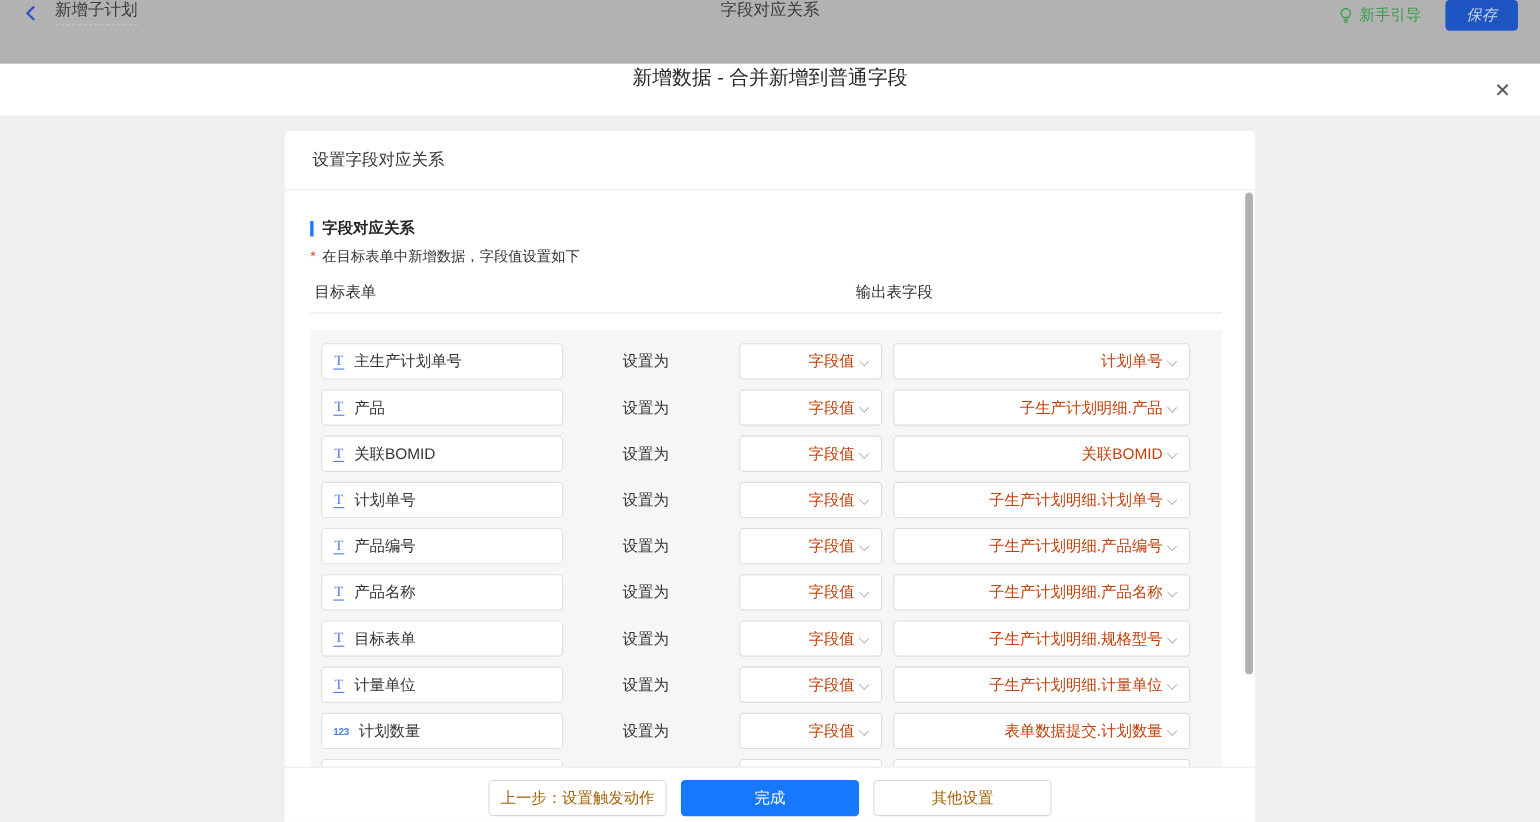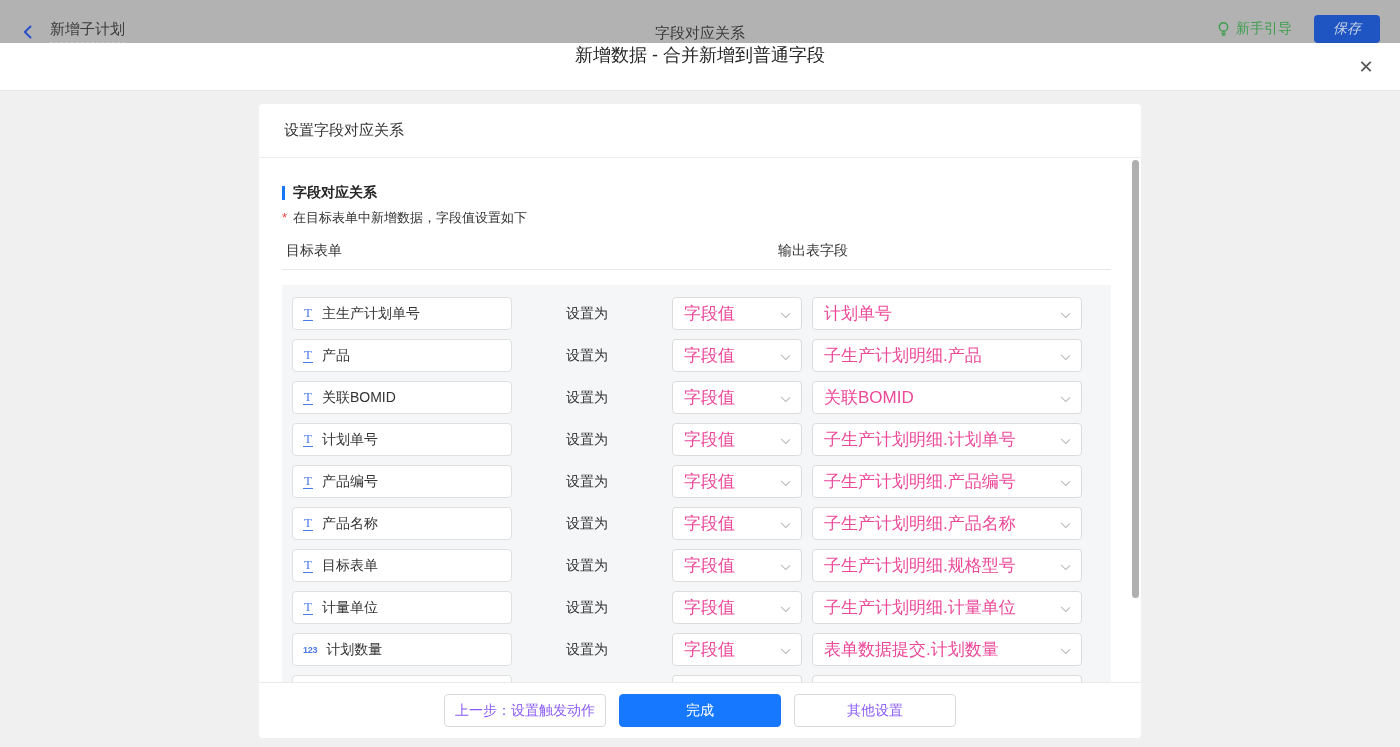--- a/index.html
+++ b/index.html
@@ -1,20 +1,20 @@
 <!DOCTYPE html>
 <html><head>
 <meta charset="utf-8">
 <style>
   * { margin:0; padding:0; box-sizing:border-box; }
   html,body { width:1400px; height:747px; overflow:hidden; }
   body { font-family:"Liberation Sans","DejaVu Sans",sans-serif; color:#333; background:#f0f0f0; }
 
   
-  .topbar { position:relative; height:43px; background:#b2b2b2; display:flex; align-items:flex-end; padding:0 20px; }
+  .topbar { position:relative; height:58px; background:#b2b2b2; display:flex; align-items:flex-start; padding:0 20px; }
   .topbar-left { display:flex; align-items:center; gap:14px; }
   .back-chevron { width:16px; height:16px; cursor:pointer; display:inline-block; }
   .flow-name { font-size:15px; color:#3a3a3a; padding-bottom:3px; border-bottom:1px dashed #c6c6c6; cursor:text; }
   .topbar-center { position:absolute; left:0; right:0; text-align:center; font-size:15px; color:#3a3a3a; pointer-events:none; }
   .topbar-right { margin-left:auto; display:flex; align-items:center; gap:22px; position:relative; }
   .guide { display:flex; align-items:center; gap:5px; color:#3f9e4e; font-size:14px; cursor:pointer; }
   .save-btn { background:#1e55c2; color:#c9d3e6; font-size:14px; border:none; border-radius:4px; padding:5px 19px; cursor:pointer; font-family:inherit;font-style:italic; }
 
   
   .modal-header { position:relative; height:48px; background:#fff; border-bottom:1px solid #e8e8e8; display:flex; align-items:flex-start; justify-content:center; }
@@ -40,30 +40,30 @@
   .col-divider { margin-top:9px; width:829px; height:1px; background:#e8e8e8; }
 
   .rows-panel { margin-top:15px; width:829px; background:#f5f6f7; padding:12px 10px; }
   .map-row { display:flex; align-items:center; margin-bottom:9px; }
   .map-row:last-child { margin-bottom:0; }
   .field-box { width:220px; height:33px; background:#fff; border:1px solid #e0e0e0; border-radius:4px; display:flex; align-items:center; padding:0 10px; font-size:14px; color:#333; }
   .f-icon { color:#4b7be8; margin-right:9px; flex:none; }
   .f-icon.t { font-size:13px; font-family:"Liberation Serif","DejaVu Serif",serif; border-bottom:1px solid #4b7be8; line-height:13px; padding:0 1px 1px; }
   .f-icon.n { font-size:9px; font-weight:bold; letter-spacing:-0.3px; }
   .set-label { margin-left:54px; width:44px; font-size:14px; color:#333; flex:none; }
-  .select { position:relative; height:33px; background:#fff; border:1px solid #dcdcdc; border-radius:4px; display:flex; align-items:center; padding:0 24px 0 11px; font-size:17px; color:#ec4899; cursor:pointer; }
+  .select { position:relative; height:33px; background:#fff; border:1px solid #dcdcdc; border-radius:4px; display:flex; align-items:center; padding:0 24px 0 11px; font-size:14px; color:#c2410c; cursor:pointer;justify-content:flex-end; }
   .sel-type { margin-left:62px; width:130px; }
   .sel-out { margin-left:10px; width:270px; }
   .chev { position:absolute; right:12px; top:12px; width:7px; height:7px; border-right:1.4px solid #b8b8b8; border-bottom:1.4px solid #b8b8b8; transform:rotate(45deg) scale(1,0.9); }
 
   .scroll-thumb { position:absolute; right:2px; top:2px; width:7px; height:438px; background:#b0b0b0; border-radius:4px; }
 
   .card-footer { position:absolute; left:0; right:0; bottom:0; height:56px; background:#fff; border-top:1px solid #ebebeb; display:flex; align-items:center; justify-content:center; gap:13px; }
   .btn { height:33px; width:162px; border-radius:4px; font-size:14px; font-family:inherit; cursor:pointer; }
-  .btn-default { background:#fff; border:1px solid #d9d9d9; color:#8b5cf6; }
+  .btn-default { background:#fff; border:1px solid #d9d9d9; color:#a16207; }
   .btn-primary { background:#1677ff; border:1px solid #1677ff; color:#fff; }
 </style>
 </head>
 <body>
 
 <div class="topbar">
   <div class="topbar-left">
     <span class="back-chevron">
       <svg width="16" height="16" viewBox="0 0 16 16">
           <path d="M10.5 2.5 L4.8 8 L10.5 13.5" fill="none" stroke="#2c50c8" stroke-width="2" stroke-linecap="round" stroke-linejoin="round"></path>

